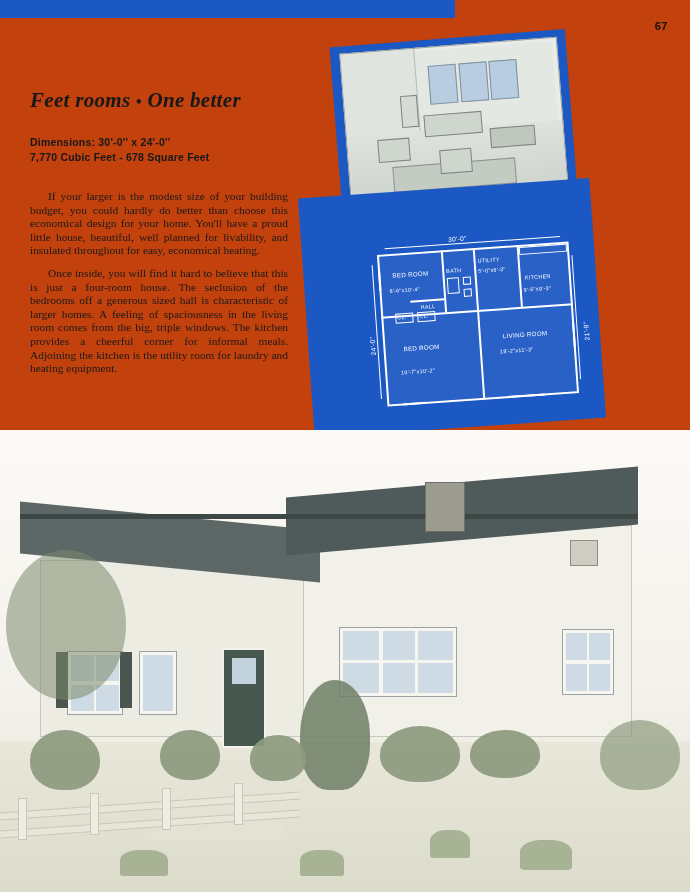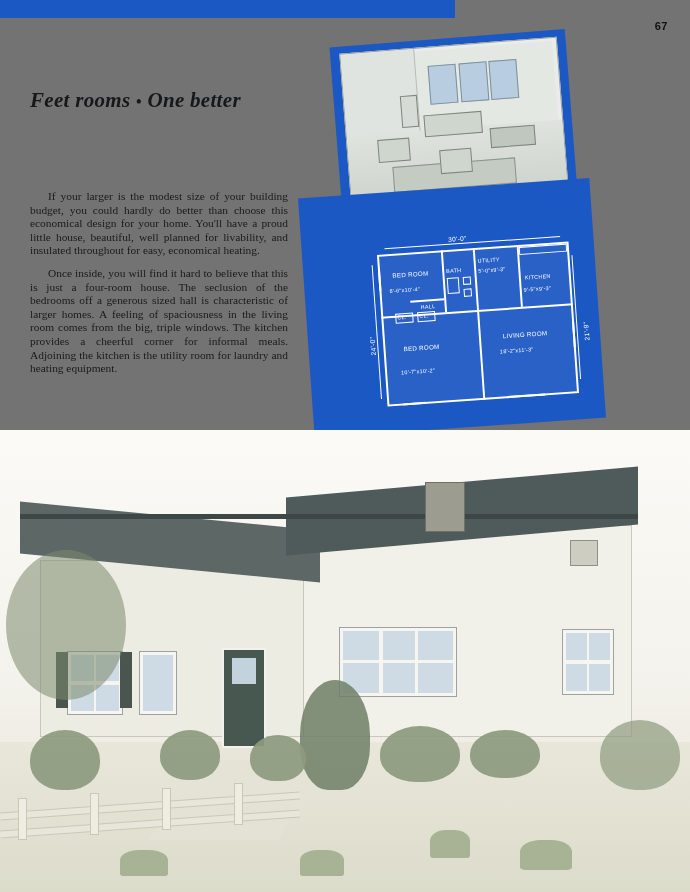--- a/index.html
+++ b/index.html
@@ -11,21 +11,21 @@
     height: 892px;
     background: #ffffff;
     font-family: "Liberation Serif", serif;
     overflow: hidden;
     position: relative;
   }
   .page {
     position: relative;
     width: 690px;
     height: 892px;
-    background: #737373;
+    background: #c2410c;
     overflow: hidden;
   }
 
   
   .top-bar {
     position: absolute;
     left: 0;
     top: 0;
     width: 455px;
     height: 18px;
@@ -383,20 +383,22 @@
   <div class="page-number">67</div>
 
 
   <div class="subtitle">
     <span>Feet rooms</span>
     <span class="dot">•</span>
     <span>One better</span>
   </div>
 
   <div class="dimensions">
+    <div>Dimensions: 30'-0'' x 24'-0''</div>
+    <div>7,770 Cubic Feet - 678 Square Feet</div>
   </div>
 
   <div class="body-copy">
     <p>If your larger is the modest size of your building budget, you could hardly do better than choose this economical design for your home. You'll have a proud little house, beautiful, well planned for livability, and insulated throughout for easy, economical heating.</p>
     <p>Once inside, you will find it hard to believe that this is just a four-room house. The seclusion of the bedrooms off a generous sized hall is characteristic of larger homes. A feeling of spaciousness in the living room comes from the big, triple windows. The kitchen provides a cheerful corner for informal meals. Adjoining the kitchen is the utility room for laundry and heating equipment.</p>
   </div>
 
   <div class="interior-panel"></div>
   <div class="interior-photo">
     <div class="wall-back"></div>

